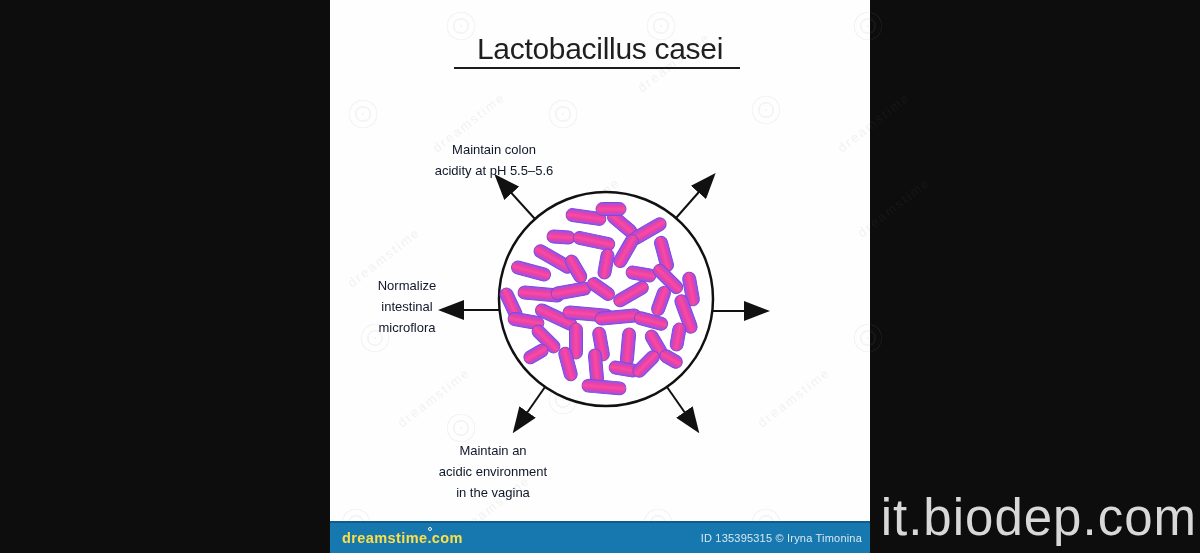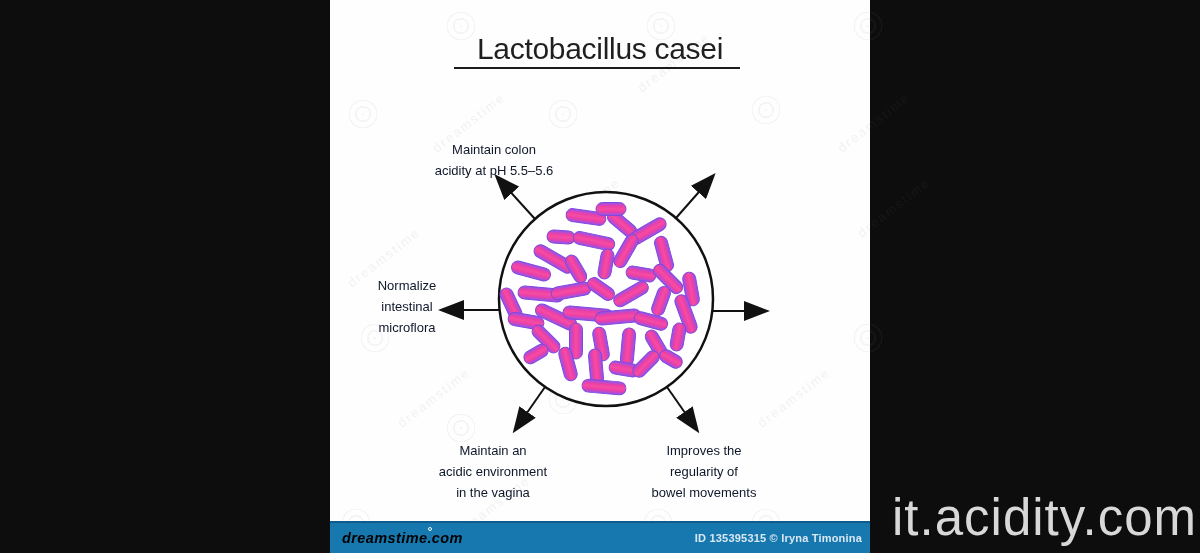--- a/index.html
+++ b/index.html
@@ -31,25 +31,25 @@
   .benefit.tl{left:74px;top:139px;width:180px;}
   .benefit.tr{left:324px;top:139px;width:180px;}
   .benefit.lf{left:17px;top:275px;width:120px;}
   .benefit.rt{left:417px;top:289px;width:120px;}
   .benefit.bl{left:73px;top:440px;width:180px;}
   .benefit.br{left:284px;top:440px;width:180px;}
   
   .footer-bar{position:absolute;left:0;bottom:0;width:540px;height:32px;background:var(--bar-blue);
     border-top:2px solid var(--bar-edge);display:flex;align-items:center;justify-content:space-between;
     padding:0 8px 0 12px;}
-  .ds-logo{position:relative;color:#000000;font-size:14.5px;font-weight:bold;font-style:italic;
+  .ds-logo{position:relative;color:#fde047;font-size:14.5px;font-weight:bold;
     letter-spacing:.4px;}
   .ds-logo-dot{position:absolute;left:86px;top:-3px;width:4px;height:4px;border-radius:50%;
     border:1px solid #f2f7fa;}
-  .credit{color:#d9e8f2;font-size:11px;font-weight:bold;letter-spacing:.2px;}
+  .credit{color:#d9e8f2;font-size:11px;font-weight:normal;letter-spacing:.2px;}
   
   .site-wm{position:absolute;right:3px;bottom:6px;font-size:51px;color:var(--wm-gray);
     letter-spacing:1px;z-index:5;}
 </style>
 </head>
 <body>
 
 <div class="stage">
 
   <div class="artwork">
@@ -150,29 +150,26 @@
     </svg>
 
     <div class="benefit tl">Maintain colon
 acidity at pH 5.5–5.6</div>
     <div class="benefit lf">Normalize
 intestinal
 microflora</div>
     <div class="benefit bl">Maintain an
 acidic environment
 in the vagina</div>
-    <div class="benefit br">Improves the
-regularity of
-bowel movements</div>
 
     <div class="footer-bar">
       <span class="ds-logo">
         <span>dreamstime.com</span>
         <span class="ds-logo-dot"></span>
       </span>
       <span class="credit">ID 135395315 © Iryna Timonina</span>
     </div>
 
   </div>
 
-  <div class="site-wm">it.acidity.com</div>
+  <div class="site-wm">it.biodep.com</div>
 
 </div>
 
 </body></html>

